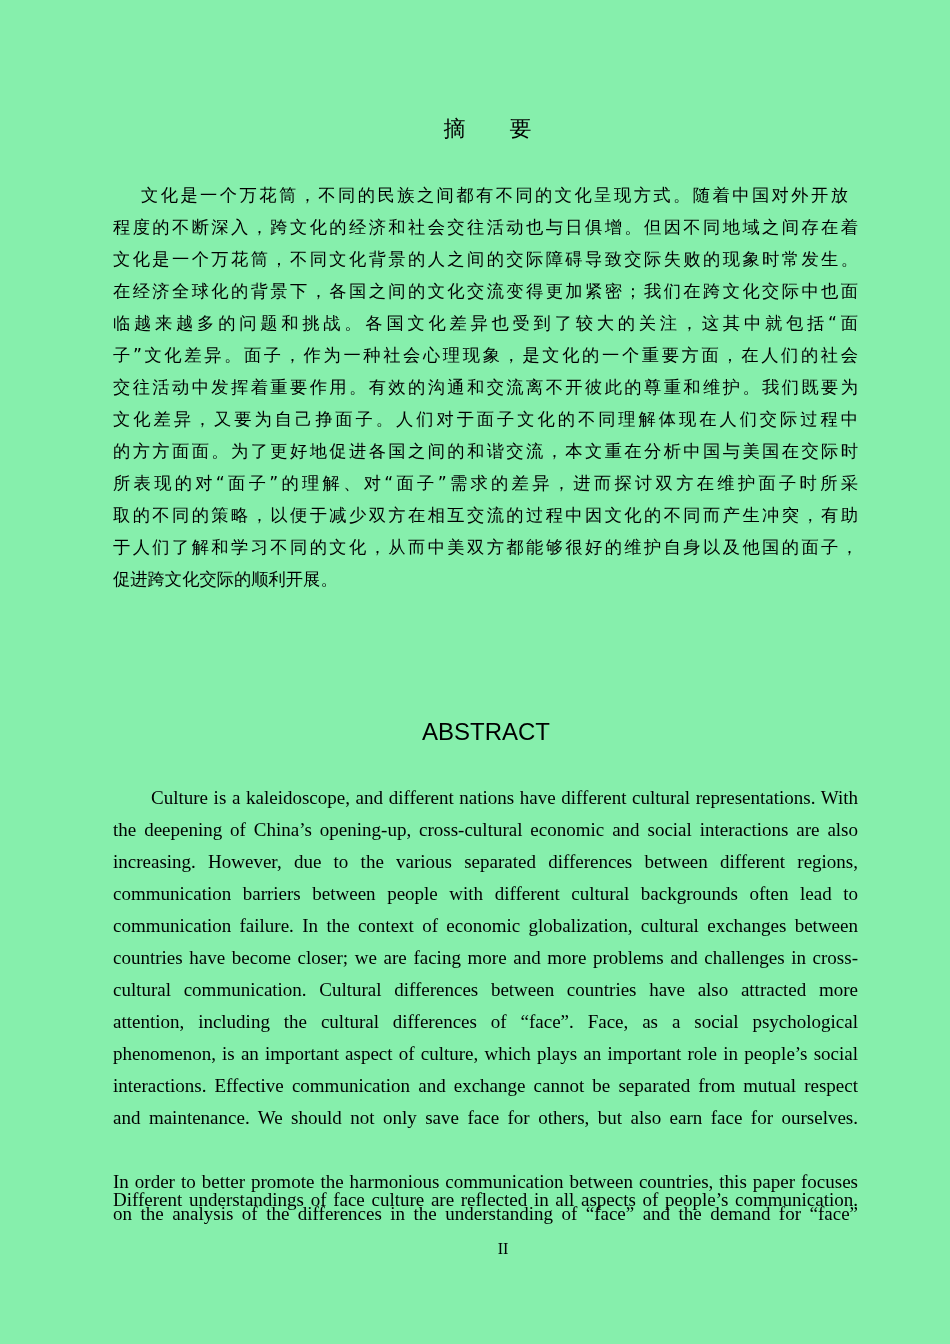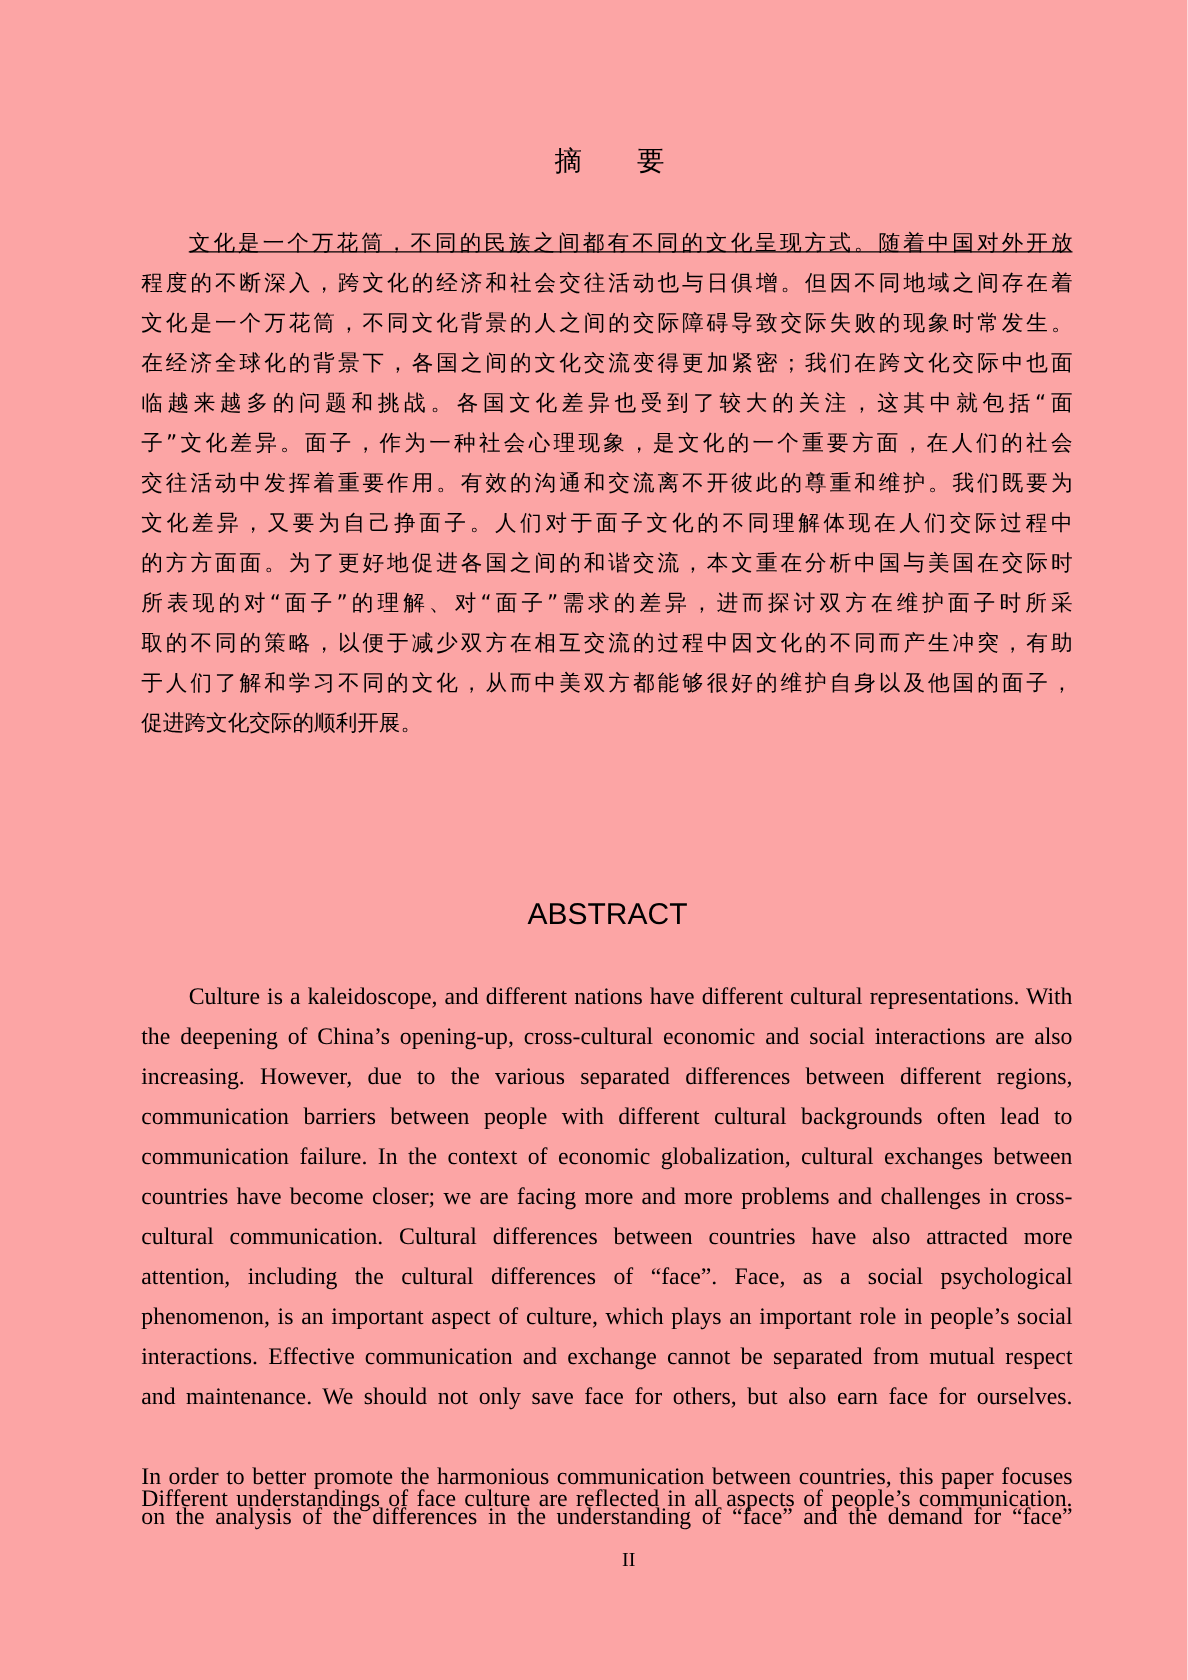--- a/index.html
+++ b/index.html
@@ -1,30 +1,30 @@
 <!DOCTYPE html>
 <html><head>
   <meta charset="utf-8">
   <style>
     html, body { margin: 0; padding: 0; background: #ffffff; }
     body { width: 950px; height: 1344px; position: relative; overflow: hidden; color: #000; }
-    .page { position: absolute; left: 0; top: 0; width: 950px; height: 1344px; background: #fca5a5; }
+    .page { position: absolute; left: 0; top: 0; width: 950px; height: 1344px; background: #86efac; }
     .cn-title {
       position: absolute; top: 114px; left: 0; width: 975px; text-align: center;
       font-family: "DejaVu Sans", sans-serif; font-size: 22px; letter-spacing: 0;
     }
     .cn-title span { display: inline-block; }
     .cn-title .gap { width: 44px; }
     .cn-line {
       position: absolute; left: 113px; width: 745px; height: 32px;
       font-family: "DejaVu Sans", sans-serif; font-size: 17.3px; line-height: 32px;
       white-space: nowrap; text-align: justify; text-align-last: justify; letter-spacing: 0;
     }
     .cn-line.last { text-align-last: left; }
-    .cn-line.indent { left: 151px; width: 707px; text-decoration: underline; }
+    .cn-line.indent { left: 141px; width: 707px; }
     .keywords {
       position: absolute; left: 113px; top: 626px; height: 32px; line-height: 32px;
       font-family: "DejaVu Sans", sans-serif; font-size: 17px; white-space: nowrap;
     }
     .keywords .kw-label { font-weight: bold; }
     .en-title {
       position: absolute; top: 718px; left: 0; width: 972px; text-align: center;
       font-family: "Liberation Sans", sans-serif; font-size: 24px;
     }
     .en-line {

